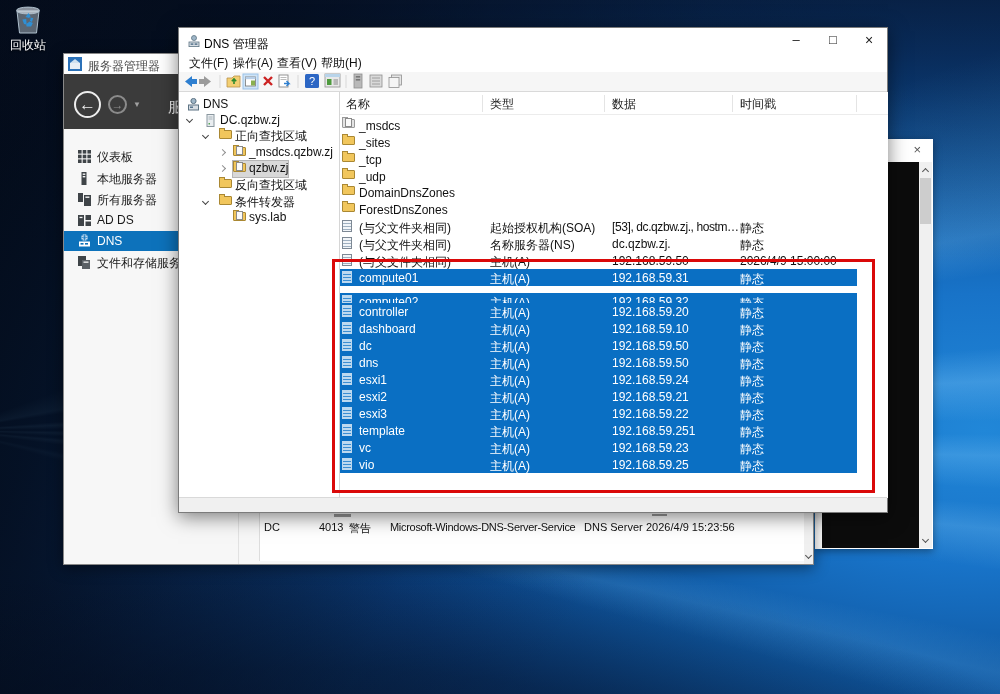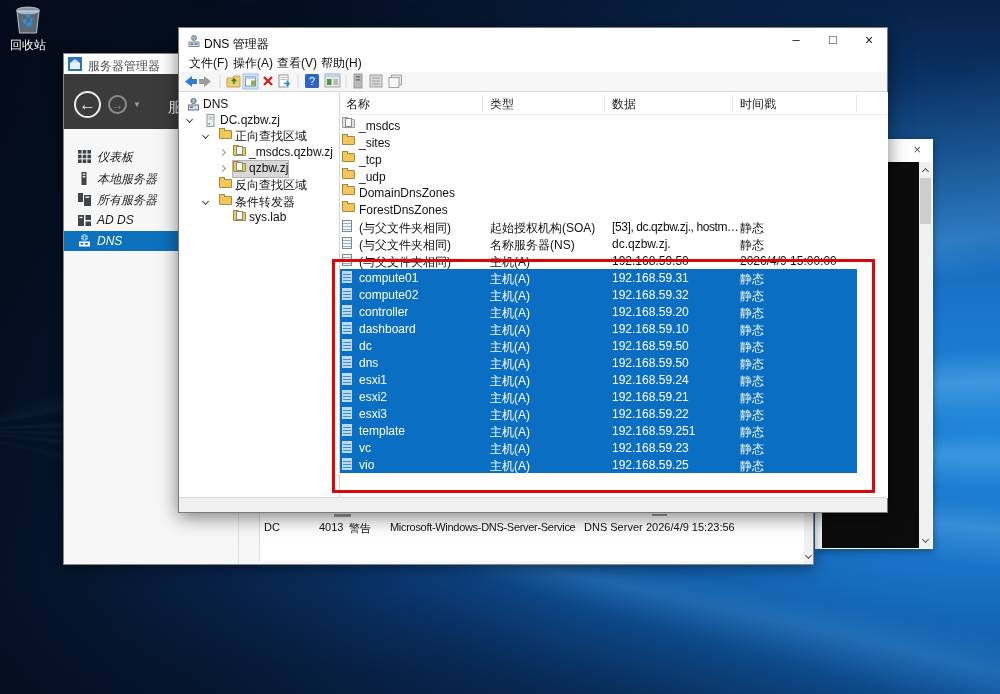--- a/index.html
+++ b/index.html
@@ -50,21 +50,21 @@
   .cu { transform:rotate(-135deg); }
   .cd { transform:rotate(45deg); }
   
   #sm { left:63px; top:53px; width:751px; height:512px; overflow:hidden; background:#f7f7f7; border:1px solid #888; box-shadow:0 3px 14px rgba(0,0,0,.45); }
   #sm .title { position:absolute; left:0; top:0; width:100%; height:20px; background:#fff; }
   #sm .title .txt { position:absolute; left:24px; top:4px; font-size:12px; color:#4a4a4a; }
   #sm .band { position:absolute; left:0; top:20px; width:100%; height:55px; background:#3b3b3b; }
   #sm .crumb { position:absolute; left:104px; top:24px; color:#e8e8e8; font-size:15px; white-space:nowrap; }
   #sm .nav { position:absolute; left:0; top:75px; width:175px; height:437px; background:#f7f7f7; border-right:1px solid #e2e2e2; }
   .navitem { position:absolute; left:0; width:175px; height:21px; font-size:12px; color:#1a1a1a; }
-  .navitem .t { position:absolute; left:33px; top:3px; white-space:nowrap;font-style:italic; }
+  .navitem .t { position:absolute; left:33px; top:3px; white-space:nowrap; }
   .navitem.sel { background:#0d72bb; color:#fff; height:20px; }
   #sm .evrow { position:absolute; left:195px; top:459px; width:548px; height:48px; background:#fff; border-left:1px solid #ddd; }
   #sm .sbv { position:absolute; right:0px; top:75px; width:9px; height:437px; background:#f0f0f0; }
   
   #dns { left:178px; top:27px; width:710px; height:486px; background:#fff; border:1px solid #7b7b7b; box-shadow:0 4px 18px rgba(0,0,0,.5); font-size:12px; color:#111; }
   #dns .cap { position:absolute; left:0; top:0; width:100%; height:25px; background:#fff; }
   #dns .cap .txt { position:absolute; left:25px; top:8px; font-size:12px; color:#000; }
   #dns .ctl { position:absolute; top:0px; width:34px; height:24px; text-align:center; color:#222; font-size:13px; line-height:24px; }
   #dns .menu { position:absolute; left:0; top:25px; width:100%; height:19px; background:#fff; }
   #dns .menu span { position:absolute; top:2px; }
@@ -186,20 +186,28 @@
   <div class="navitem sel" style="top:177px;">
     <svg class="nicon" style="top:3px" viewBox="0 0 13 13">
         <circle cx="6.5" cy="3.4" r="3.2" fill="#cfe3f3"></circle>
         <path d="M3.5 3.4 h6 M6.5 0.5 v6 M4.2 1.2 c1.4 1.2 3.2 1.2 4.6 0 M4.2 5.6 c1.4 -1.2 3.2 -1.2 4.6 0" stroke="#0d72bb" stroke-width="0.7" fill="none"></path>
         <rect x="1" y="7.5" width="11" height="5" fill="#fff"></rect>
         <rect x="2.5" y="9" width="3" height="1.6" fill="#0d72bb"></rect>
         <rect x="7" y="9" width="3" height="1.6" fill="#0d72bb"></rect>
       </svg>
     <span class="t">DNS</span>
     </div>
+  <div class="navitem" style="top:198px;">
+    <svg class="nicon" viewBox="0 0 13 13">
+        <rect x="0" y="0" width="8" height="10" fill="#3f4448"></rect>
+        <rect x="4" y="4" width="8" height="9" fill="#5a6065"></rect>
+        <rect x="5.5" y="5.5" width="5" height="1.3" fill="#f7f7f7"></rect>
+      </svg>
+    <span class="t">文件和存储服务</span>
+    </div>
   <div class="evrow"></div>
   <div style="position:absolute;left:200px;top:467px;font-size:11px;color:#111;width:540px;height:16px;">
     <span style="position:absolute;left:0px;">DC</span>
     <span style="position:absolute;left:55px;">4013</span>
     <span style="position:absolute;left:85px;">警告</span>
     <span style="position:absolute;left:126px;letter-spacing:-0.3px;">Microsoft-Windows-DNS-Server-Service</span>
     <span style="position:absolute;left:320px;">DNS Server</span>
     <span style="position:absolute;left:382px;">2026/4/9 15:23:56</span>
   </div>
   <div style="position:absolute;left:270px;top:460px;width:17px;height:3px;background:#9a9a9a;"></div>
@@ -367,21 +375,21 @@
         <span class="c3">192.168.59.50</span>
         <span class="c4">2026/4/9 15:00:00</span>
       </div>
     <div class="trow bsel" style="top:177px;">
         <span class="recw ticon"></span>
         <span class="c1">compute01</span>
         <span class="c2">主机(A)</span>
         <span class="c3">192.168.59.31</span>
         <span class="c4">静态</span>
       </div>
-    <div class="trow bsel" style="top:194px;">
+    <div class="trow bsel" style="top:201px;">
         <span class="recw ticon"></span>
         <span class="c1">compute02</span>
         <span class="c2">主机(A)</span>
         <span class="c3">192.168.59.32</span>
         <span class="c4">静态</span>
       </div>
     <div class="trow bsel" style="top:211px;">
         <span class="recw ticon"></span>
         <span class="c1">controller</span>
         <span class="c2">主机(A)</span>

